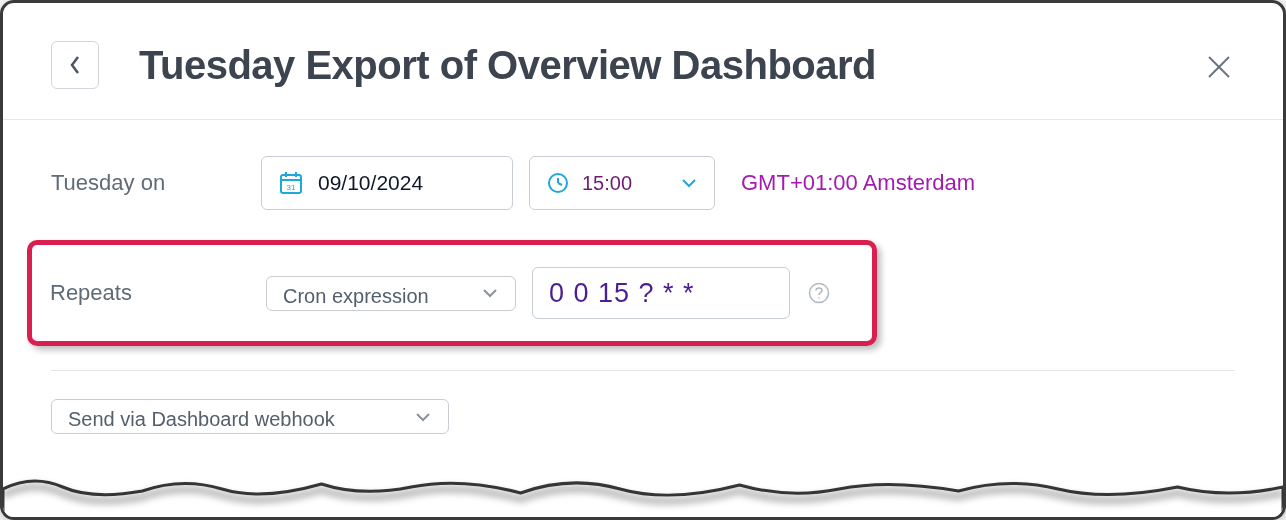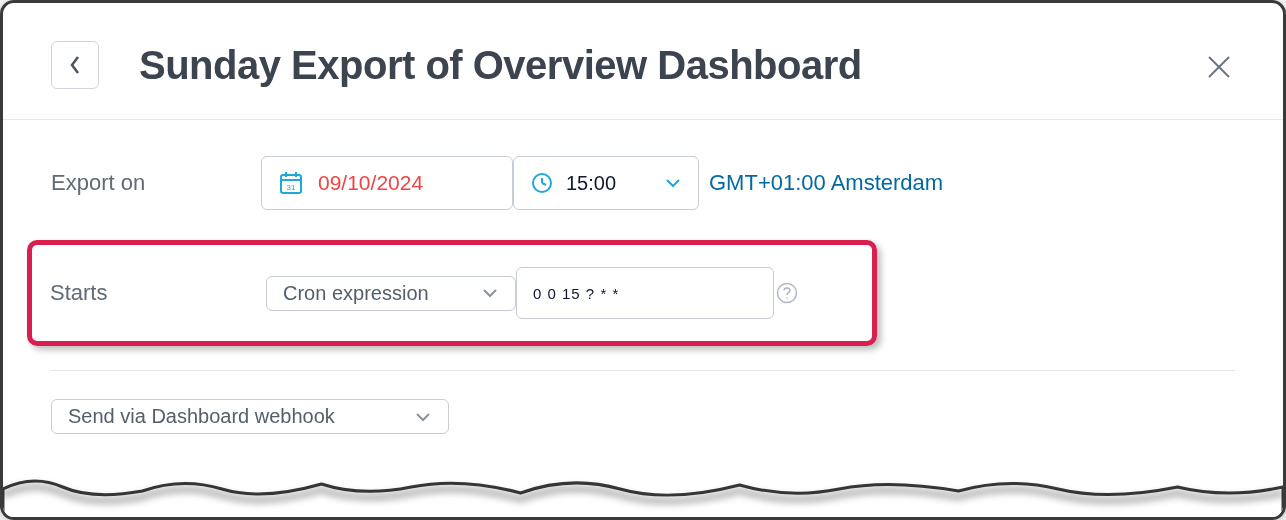--- a/index.html
+++ b/index.html
@@ -83,20 +83,21 @@
     }
     .row-label {
       width: 210px;
       font-size: 22px;
       color: #606b76;
       font-weight: 400;
     }
     .controls-group {
       display: flex;
       align-items: center;
+      gap: 16px;
     }
     .field-box {
       display: flex;
       align-items: center;
       border: 1px solid #c7cdd3;
       border-radius: 6px;
       background: #fff;
       height: 54px;
       padding: 0 16px;
       font-size: 21px;
@@ -106,69 +107,68 @@
       width: 252px;
       gap: 14px;
     }
     .date-field .icon-slot svg {
       stroke: #1fa8d8;
     }
     .date-field input {
       border: none;
       outline: none;
       font-size: 21px;
-      color: #ef4444;
+      color: #0f172a;
       width: 100%;
       background: transparent;
       font-family: inherit;
     }
     .time-field {
       width: 186px;
       gap: 12px;
       cursor: pointer;
     }
     .time-field .icon-slot svg {
       stroke: #1fa8d8;
     }
     .time-value {
       flex: 1;
-      color: #0f172a;
+      color: #701a75;
       font-size: 20px;
     }
     .chevron-down {
       stroke: #8a939c;
       stroke-width: 2;
       fill: none;
     }
     .timezone-text {
       margin-left: 10px;
       font-size: 22px;
-      color: #0369a1;
+      color: #a21caf;
     }
     .highlight-box {
       border: 5px solid #d91f4f;
       border-radius: 10px;
       padding: 22px 18px;
       margin: 12px 0 24px -24px;
       width: 850px;
       display: flex;
       align-items: center;
       box-shadow: 4px 4px 6px rgba(0,0,0,0.25);
     }
     .highlight-box .row-label {
       width: 216px;
     }
     .select-box {
       display: flex;
-      align-items: center;
       border: 1px solid #c7cdd3;
       border-radius: 6px;
       background: #fff;
       height: 35px;
-      padding: 0 16px;
+      padding: 8px 16px;
       font-size: 20px;
       color: #53606c;
       gap: 18px;
       cursor: pointer;
     }
     .select-box.repeats-select {
       width: 250px;
     }
     .select-box.destination-select {
       width: 398px;
@@ -184,22 +184,22 @@
       padding: 0 16px;
       font-size: 21px;
       color: #3b444f;
       width: 258px;
     }
     .text-input-box input {
       border: none;
       outline: none;
       width: 100%;
       height: 100%;
-      font-size: 15px;
-      color: #0f172a;
+      font-size: 27px;
+      color: #4c1d95;
       background: transparent;
       font-family: inherit;
       letter-spacing: 1px;
     }
     .help-icon {
       width: 26px;
       height: 26px;
       display: flex;
       align-items: center;
       justify-content: center;
@@ -235,35 +235,35 @@
 <div class="outer-frame">
 
   <div class="header">
     <button class="back-button">
       <span class="icon-slot">
         <svg width="14" height="22" viewBox="0 0 14 22">
             <polyline points="10,3 4,11 10,19"></polyline>
           </svg>
       </span>
     </button>
-    <h1 class="page-title">Sunday Export of Overview Dashboard</h1>
+    <h1 class="page-title">Tuesday Export of Overview Dashboard</h1>
     <button class="close-button">
       <span class="icon-slot">
         <svg width="28" height="28" viewBox="0 0 28 28">
             <line x1="4" y1="4" x2="24" y2="24"></line>
             <line x1="24" y1="4" x2="4" y2="24"></line>
           </svg>
       </span>
     </button>
   </div>
 
   <div class="form-body">
 
     <div class="form-row">
-      <div class="row-label">Export on</div>
+      <div class="row-label">Tuesday on</div>
       <div class="controls-group">
 
         <div class="field-box date-field">
           <span class="icon-slot">
             <svg width="26" height="26" viewBox="0 0 26 26" fill="none" stroke-width="2">
               <rect x="3" y="5" width="20" height="18" rx="2"></rect>
               <line x1="3" y1="10" x2="23" y2="10"></line>
               <line x1="8" y1="2" x2="8" y2="7"></line>
               <line x1="18" y1="2" x2="18" y2="7"></line>
               <text x="8.5" y="20" font-size="8" stroke="none" fill="#1fa8d8" font-family="Arial">31</text>
@@ -286,21 +286,21 @@
                 <polyline points="3,3 9,9 15,3"></polyline>
               </svg>
           </span>
         </div>
 
         <div class="timezone-text">GMT+01:00 Amsterdam</div>
       </div>
     </div>
 
     <div class="highlight-box">
-      <div class="row-label">Starts</div>
+      <div class="row-label">Repeats</div>
       <div class="controls-group">
 
         <div class="select-box repeats-select">
           <span class="select-label">Cron expression</span>
           <span class="icon-slot">
             <svg class="chevron-down" width="18" height="12" viewBox="0 0 18 12">
                 <polyline points="3,3 9,9 15,3"></polyline>
               </svg>
           </span>
         </div>

